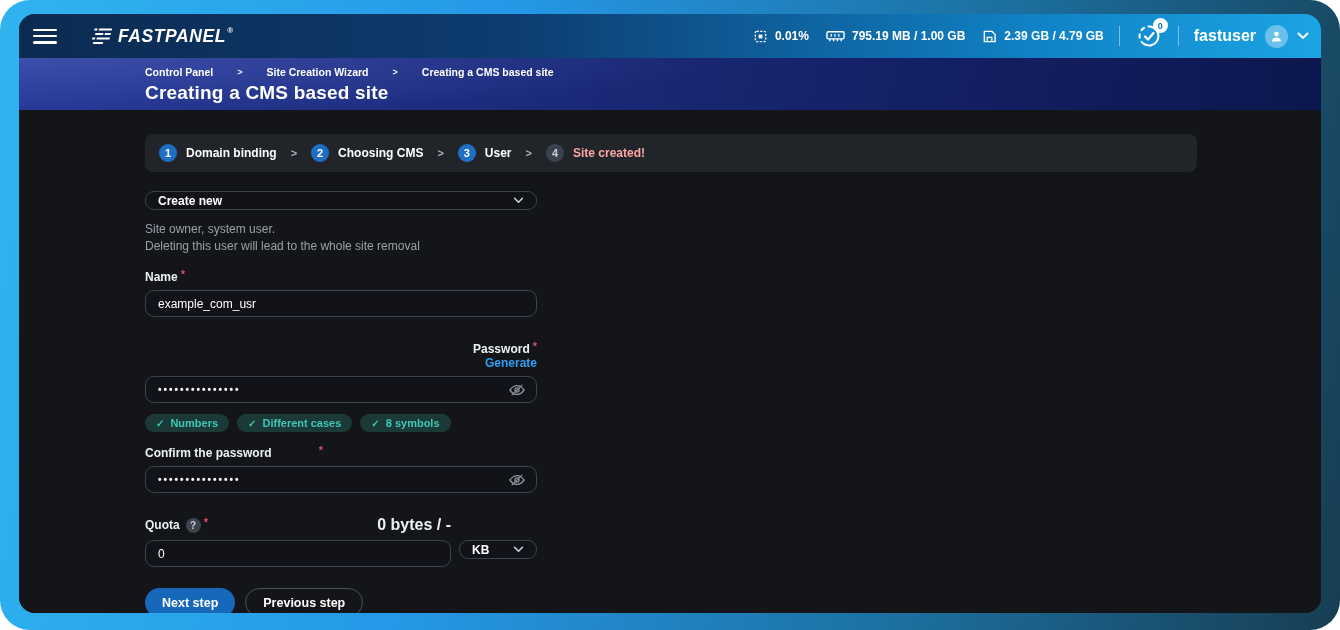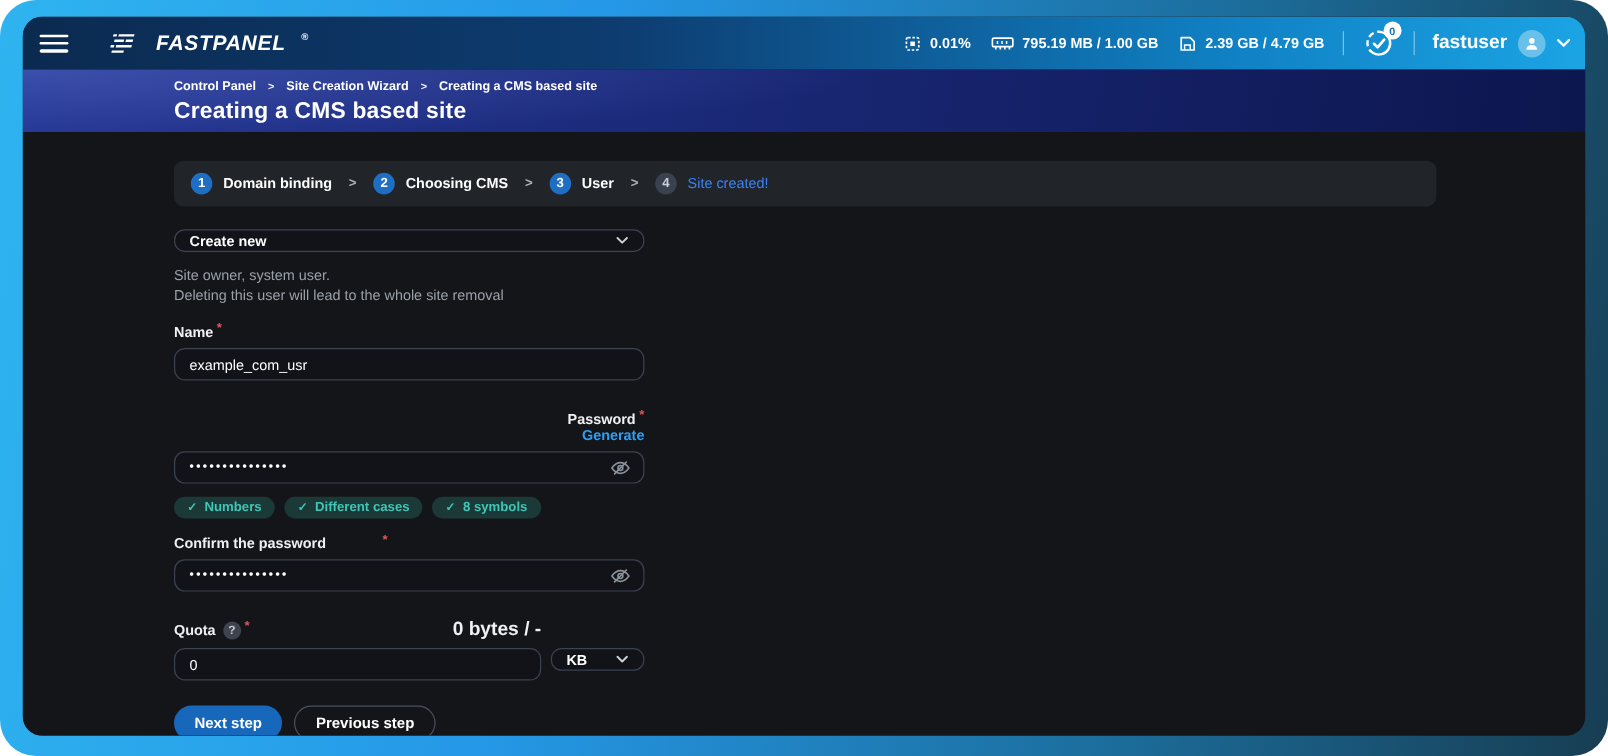--- a/index.html
+++ b/index.html
@@ -19,21 +19,21 @@
     display:flex; flex-direction:column;
   }
   
   .topbar {
     flex:0 0 44px; display:flex; align-items:center; padding:0 12px 0 12px;
     background:linear-gradient(to right,#0b2a50 0%,#0d3c70 38%,#1082c5 78%,#1ba4e4 100%);
     color:#fff;
   }
   .hamburger { width:24px; height:15px; display:flex; flex-direction:column; justify-content:space-between; cursor:pointer; margin-left:2px; }
   .hamburger span { display:block; height:2.6px; background:#fff; border-radius:2px; }
-  .logo { display:flex; align-items:center; margin-left:30px; cursor:pointer;gap:12px; }
+  .logo { display:flex; align-items:center; margin-left:30px; cursor:pointer; }
   .logo-text { font-style:italic; font-weight:800; font-size:17.5px; letter-spacing:.6px; margin-left:5px; }
   .logo-reg { font-size:8px; font-weight:700; position:relative; top:-6px; margin-left:1px; }
   .tb-spacer { flex:1; }
   .tb-right { display:flex; align-items:center; }
   .stat { display:flex; align-items:center; gap:7px; font-weight:700; font-size:12px; margin-left:17px; white-space:nowrap; }
   .stat:first-child { margin-left:0; }
   .tb-sep { width:1px; height:20px; background:rgba(255,255,255,.45); margin:0 15px; }
   .notif { position:relative; width:28px; height:28px; cursor:pointer; }
   .badge {
     position:absolute; top:-4px; right:-5px; width:15px; height:15px;
@@ -42,39 +42,39 @@
   }
   .user { display:flex; align-items:center; gap:9px; font-weight:700; font-size:16px; cursor:pointer; }
   .avatar { width:23px; height:23px; border-radius:50%; background:rgba(255,255,255,.35); display:flex; align-items:center; justify-content:center; }
   
   .subheader {
     flex:0 0 52px; padding:8px 0 0 126px; color:#fff;
     background:
       radial-gradient(130% 260% at 0% 0%, rgba(110,130,220,.32), transparent 42%),
       linear-gradient(100deg,#253795 0%,#1b2a7a 40%,#0c164e 100%);
   }
-  .breadcrumb { display:flex; align-items:center; gap:10px; font-size:10.5px; font-weight:600; }
+  .breadcrumb { display:flex; align-items:center; gap:24px; font-size:10.5px; font-weight:600; }
   .breadcrumb a { color:#fff; text-decoration:none; cursor:pointer; }
   .bc-sep { font-size:9px; opacity:.95; }
   .page-title { margin:4px 0 0; font-size:19px; font-weight:700; letter-spacing:.2px; }
   
   .content { flex:1; background:#141519; padding:24px 124px 0 126px; }
   .wizard {
     height:38px; background:#212529; border-radius:8px;
     display:flex; align-items:center; padding:0 14px;
     font-size:12px; font-weight:700; color:#fff;
   }
   .step { display:flex; align-items:center; gap:9px; cursor:pointer; }
   .stepnum {
     width:18px; height:18px; border-radius:50%; background:#1e6fc4; color:#fff;
     font-size:11px; font-weight:700; display:flex; align-items:center; justify-content:center;
   }
   .step.pending { cursor:default; }
   .step.pending .stepnum { background:#3a4250; color:#c9cfd8; }
-  .step.pending .steplabel { color:#3b82f6; font-weight:400; }
+  .step.pending .steplabel { color:#fca5a5; font-weight:700; }
   .step-sep { color:#aab1bb; margin:0 14px; font-size:11px; font-weight:700; }
   .form { width:392px; }
   .selectbox {
     height:19px; border:1px solid #3b4250; border-radius:9px; background:#111318;
     display:flex; align-items:center; justify-content:space-between; padding:0 12px;
     color:#fff; font-size:12px; font-weight:600; cursor:pointer;
   }
   .selectbox.main { margin-top:19px; }
   .desc { margin-top:11px; color:#9aa1a9; font-size:12px; line-height:17px; }
   .label { margin-top:15px; font-size:12px; font-weight:700; color:#eef1f4; display:flex; align-items:center; }

